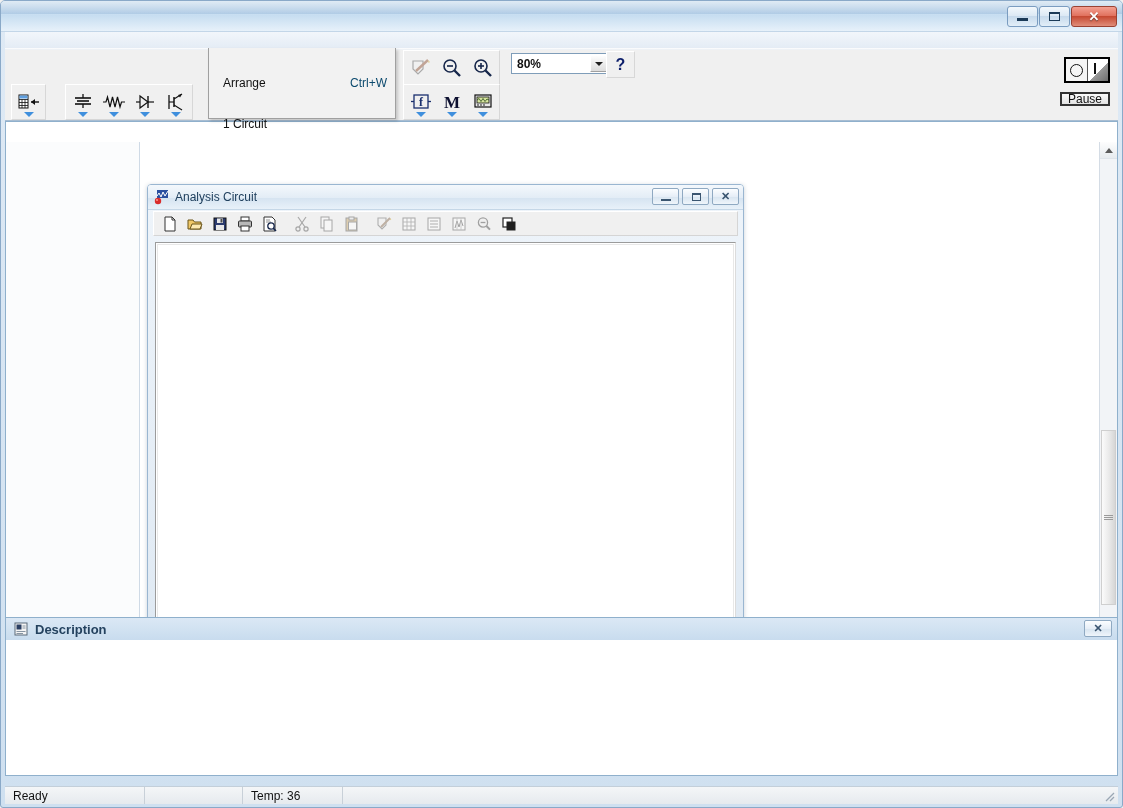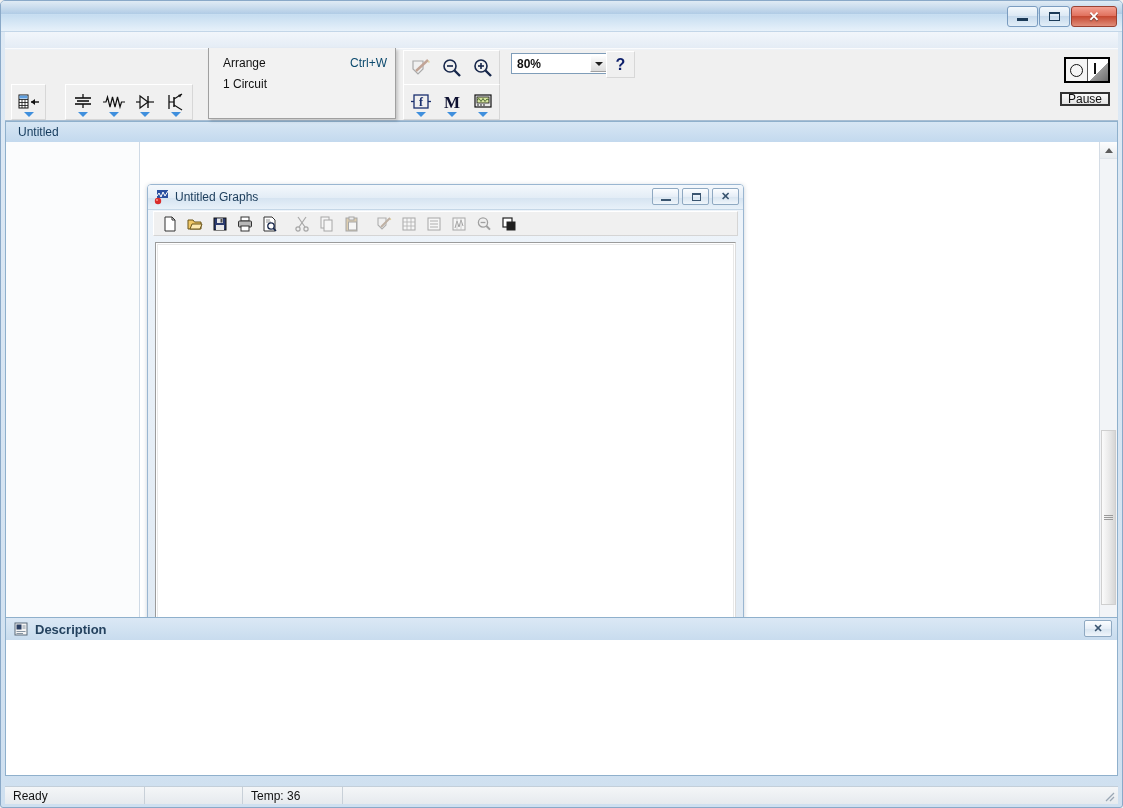--- a/index.html
+++ b/index.html
@@ -212,21 +212,21 @@
     border: 1px solid #a0a0a0;
     border-top: none;
     box-shadow: 2px 2px 3px rgba(0,0,0,0.18);
     z-index: 40;
     box-sizing: border-box;
     padding-top: 4px;
   }
   .dd-item {
     height: 21px; display: flex; align-items: center;
     padding: 0 8px 0 14px; cursor: pointer;
-    font-size: 12px; color: #111;
+    font-size: 12px; color: #111; margin-top: 20px;
   }
   .dd-label { flex: 1; }
   .dd-accel { color: #0c4a6e; padding-left: 14px; }
 
   
   .mdi {
     position: absolute;
     left: 5px; top: 121px; right: 5px; bottom: 32px;
     background: #ffffff;
     border: 1px solid #8fb0cc;
@@ -567,36 +567,33 @@
       <span class="dd-label">Arrange</span>
       <span class="dd-accel">Ctrl+W</span>
     </div>
     <div class="dd-item">
       <span class="dd-label">1 Circuit</span>
       <span class="dd-accel"></span>
     </div>
   </div>
 
   <div class="mdi">
-    <div class="doc-tabstrip">
-      <span class="doc-tab-label">Untitled</span>
-    </div>
 
     <div class="doc-canvas">
       <div class="doc-left-pane"></div>
 
       <div class="childwin">
         <div class="cw-title">
           <svg class="cw-icon" viewBox="0 0 16 16">
             <rect x="3" y="1" width="11" height="8" fill="#2a4fa0"></rect>
             <path d="M3 7 L5 4 L7 8 L9 3 L11 7 L14 2" fill="none" stroke="#ffffff" stroke-width="1"></path>
             <circle cx="4" cy="12" r="3.2" fill="#d92b2b"></circle>
             <circle cx="3" cy="11" r="1" fill="#ff9a8a"></circle>
           </svg>
-          <span class="cw-title-text">Untitled Graphs</span>
+          <span class="cw-title-text">Analysis Circuit</span>
           <div class="cw-btns">
             <div class="cw-btn">
                 <span class="b-min"></span>
               </div>
             <div class="cw-btn">
                 <span class="b-max"></span>
               </div>
             <div class="cw-btn">
                 <span class="b-x">✕</span>
               </div>

